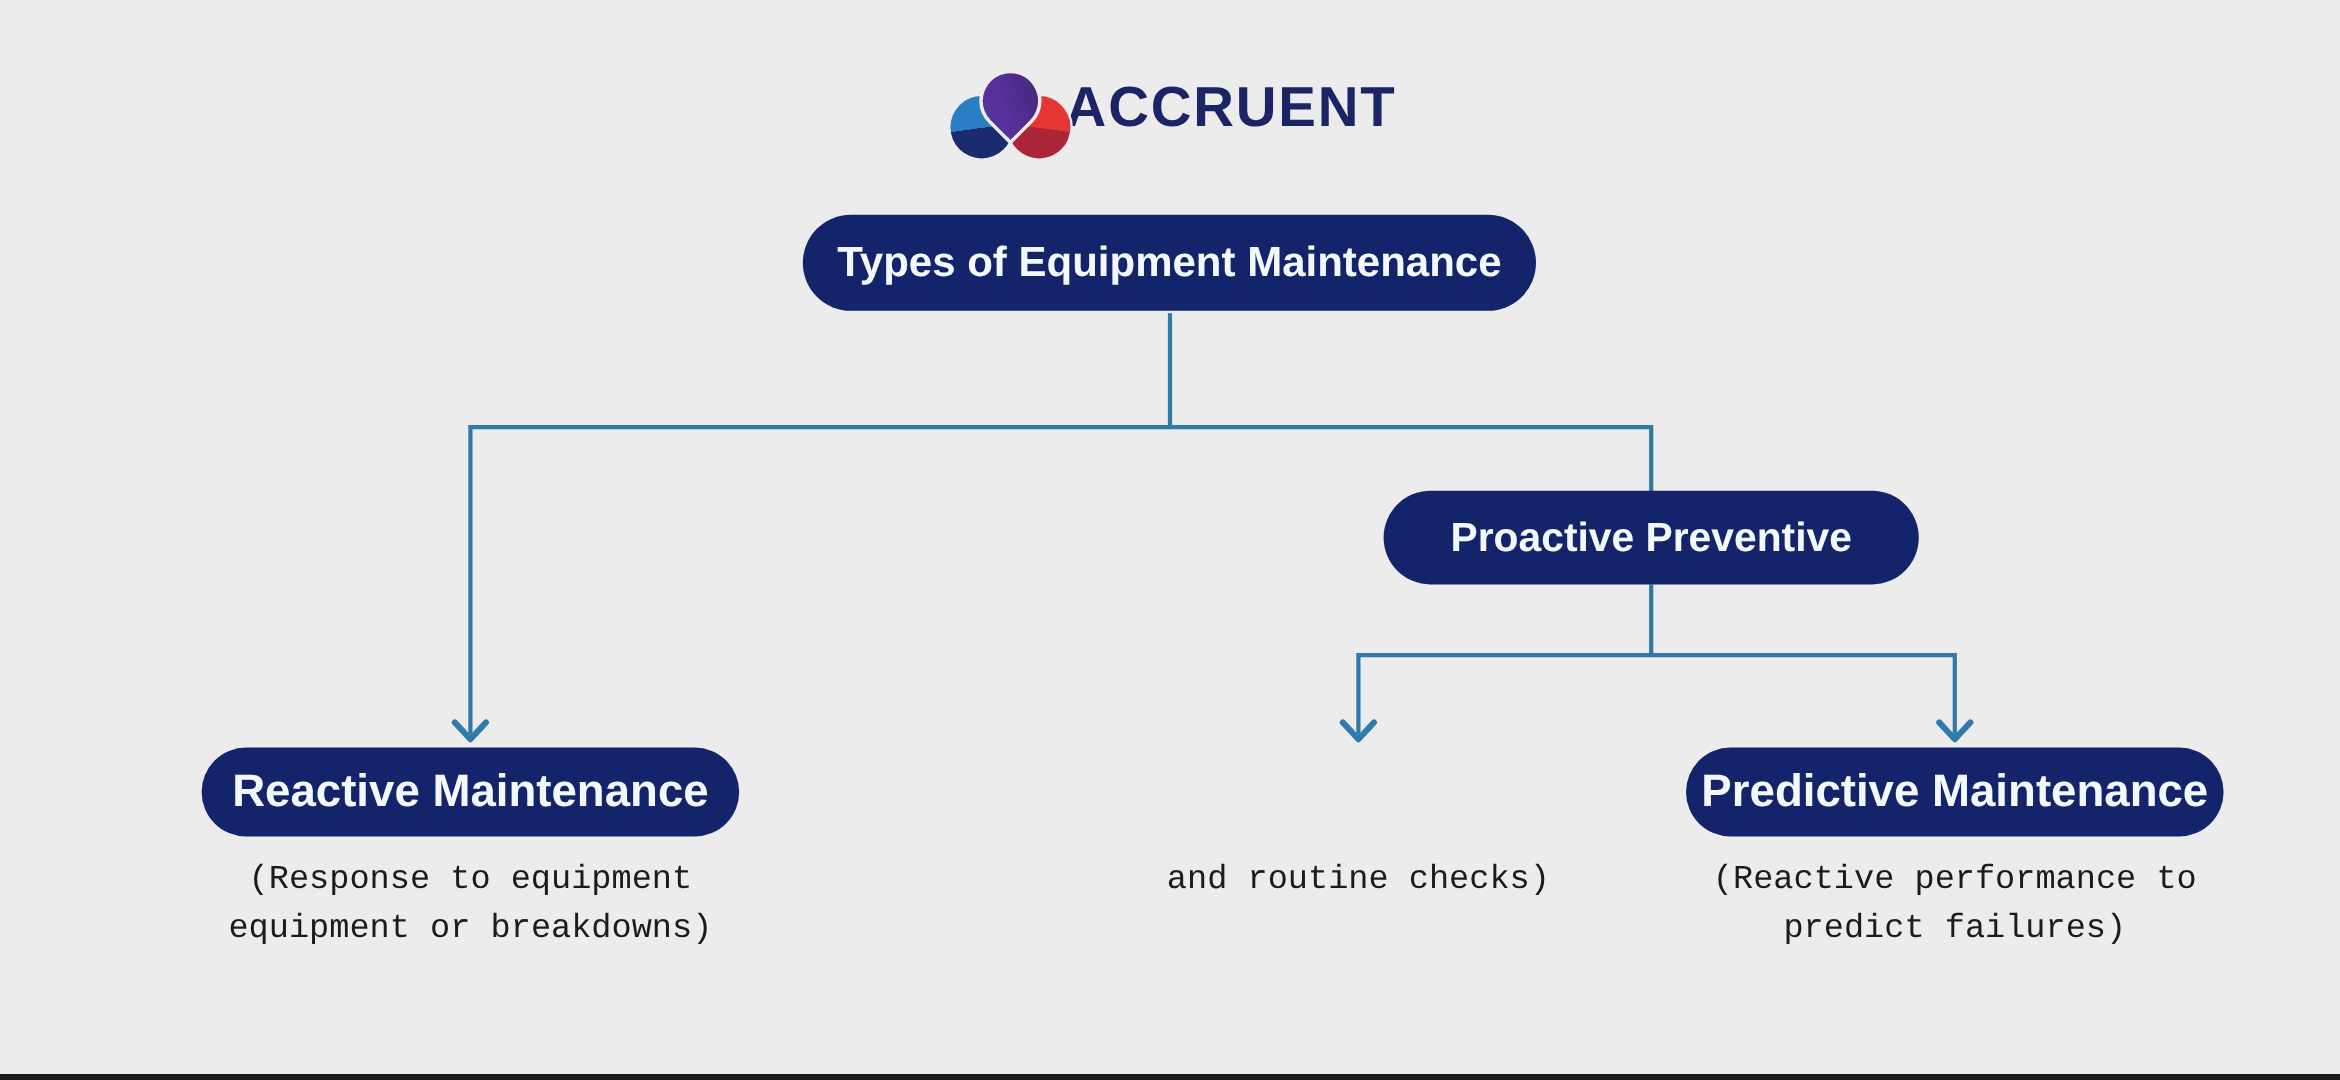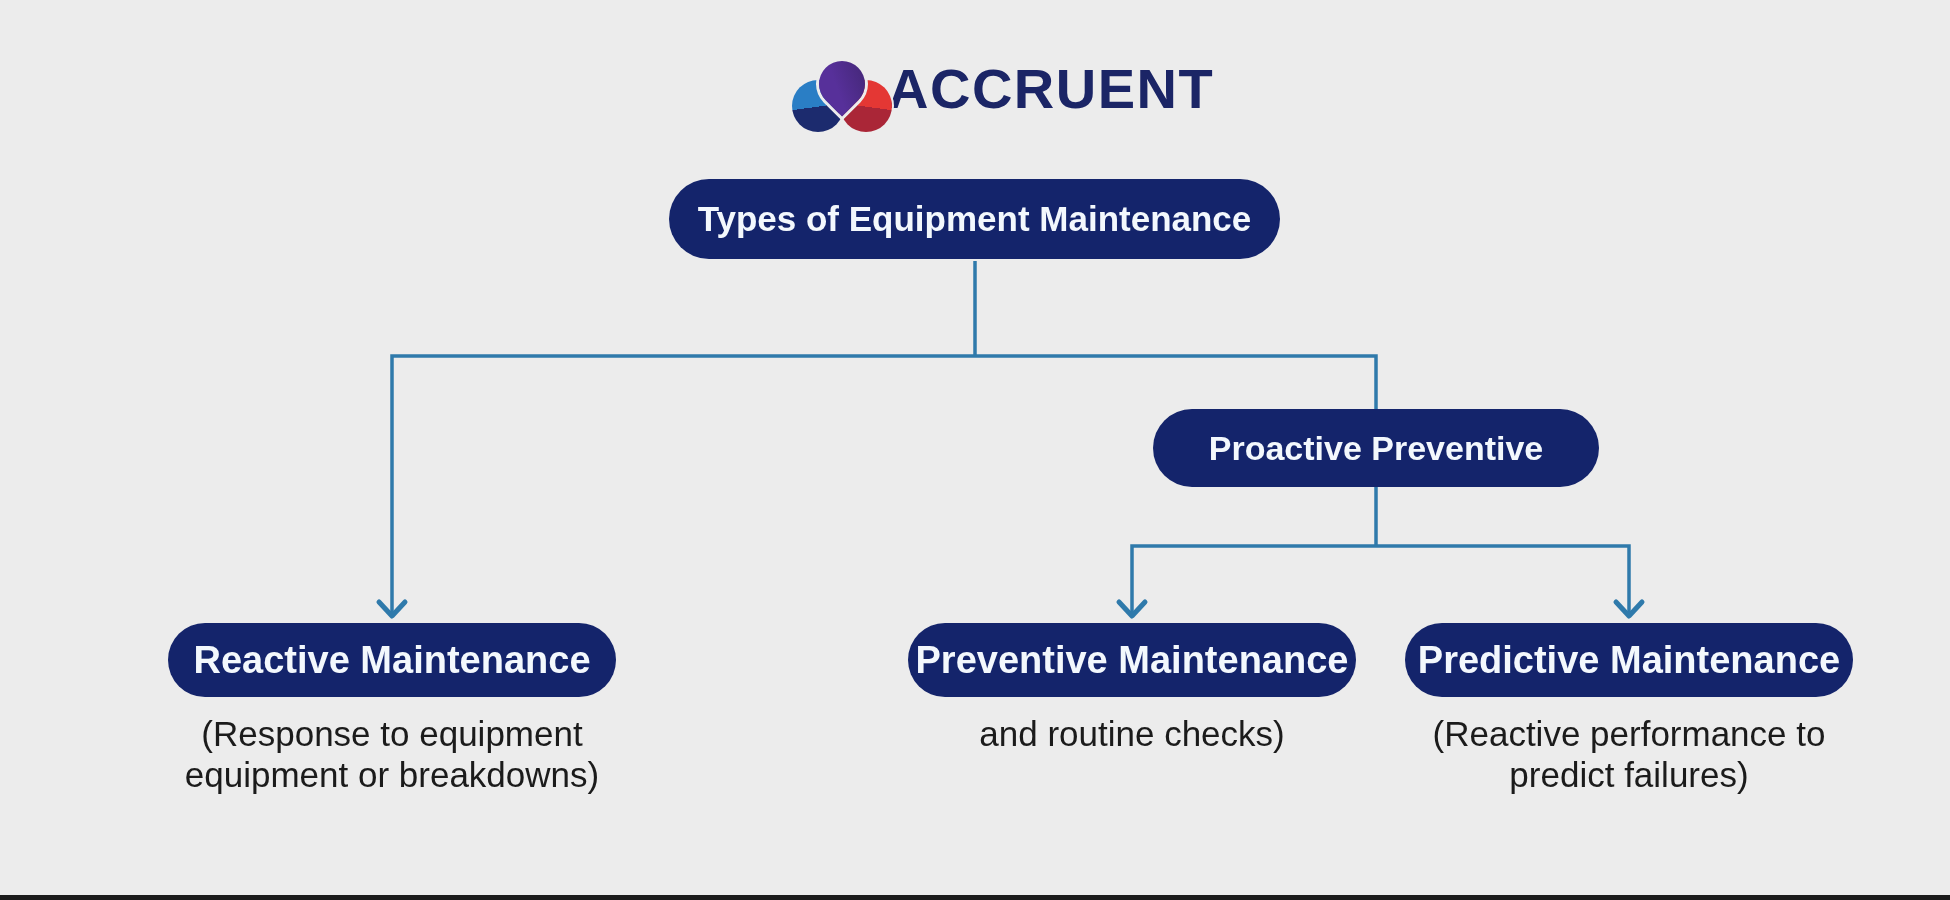--- a/index.html
+++ b/index.html
@@ -26,21 +26,21 @@
     z-index:1;
   }
   .drop.red{
     left:48px;top:28px;width:52px;height:52px;
     border-radius:0 50% 50% 50%;
     background:linear-gradient(188deg,var(--logo-red-bright,#e43734) 0 51%,var(--logo-red-dark,#aa2637) 51%);
     z-index:2;box-shadow:0 0 0 2px var(--background,#ececec);
   }
   .brand{
     position:absolute;left:888px;top:64px;height:50px;line-height:50px;
-    font-size:56px;font-weight:bold;letter-spacing:1.5px;
+    font-size:47px;font-weight:bold;letter-spacing:1.5px;
     color:var(--logo-text,#1b2566);
   }
 
   
   svg.connectors{position:absolute;left:0;top:0;width:1950px;height:900px;pointer-events:none;}
   .edge{fill:none;stroke:var(--connector,#2f7aab);stroke-width:3.5;}
   .arrow{fill:none;stroke:var(--connector,#2f7aab);stroke-width:5;stroke-linecap:round;stroke-linejoin:round;}
 
   
   .node{
@@ -51,21 +51,21 @@
   .node.root{left:669px;top:179px;width:611px;height:80px;border-radius:41px;font-size:35px;}
   .node.proactive{left:1153px;top:409px;width:446px;height:78px;border-radius:39px;font-size:34px;}
   .node.leaf{top:623px;width:448px;height:74px;border-radius:39px;font-size:38px;}
   .node.reactive{left:168px;}
   .node.preventive{left:908px;}
   .node.predictive{left:1405px;justify-content:center;}
 
   
   .caption{
     position:absolute;top:713px;width:528px;text-align:center;
-    font-size:35px;line-height:41px;color:var(--caption-text,#1b1b1b);
+    font-size:28px;line-height:41px;color:var(--caption-text,#1b1b1b);font-family:Liberation Mono, monospace;
   }
   .caption.cap-reactive{left:128px;}
   .caption.cap-preventive{left:868px;}
   .caption.cap-predictive{left:1365px;}
 
   
   .footer-strip{
     position:absolute;left:0;bottom:0;width:1950px;height:5px;
     background:var(--footer-strip,#1b1b1b);
   }
@@ -99,23 +99,20 @@
   </div>
 
   <div class="node proactive">
     <span>Proactive Preventive</span>
   </div>
 
   <div class="node leaf reactive">
     <span>Reactive Maintenance</span>
   </div>
 
-  <div class="node leaf preventive">
-    <span>Preventive Maintenance</span>
-  </div>
 
   <div class="node leaf predictive">
     <span>Predictive Maintenance</span>
   </div>
 
   <div class="caption cap-reactive">
     <div>(Response to equipment</div>
     <div>equipment or breakdowns)</div>
   </div>
 

